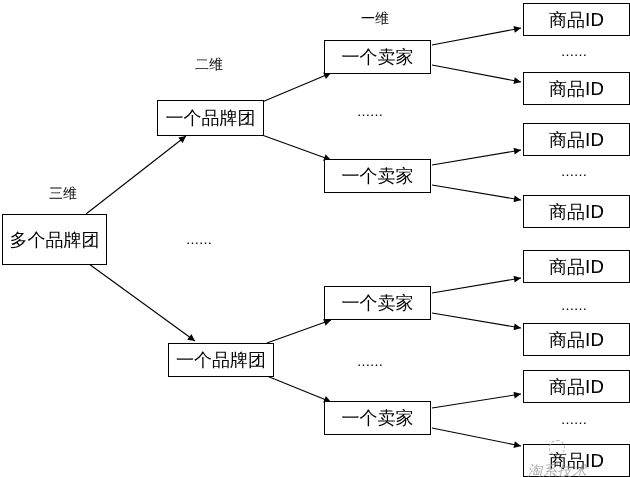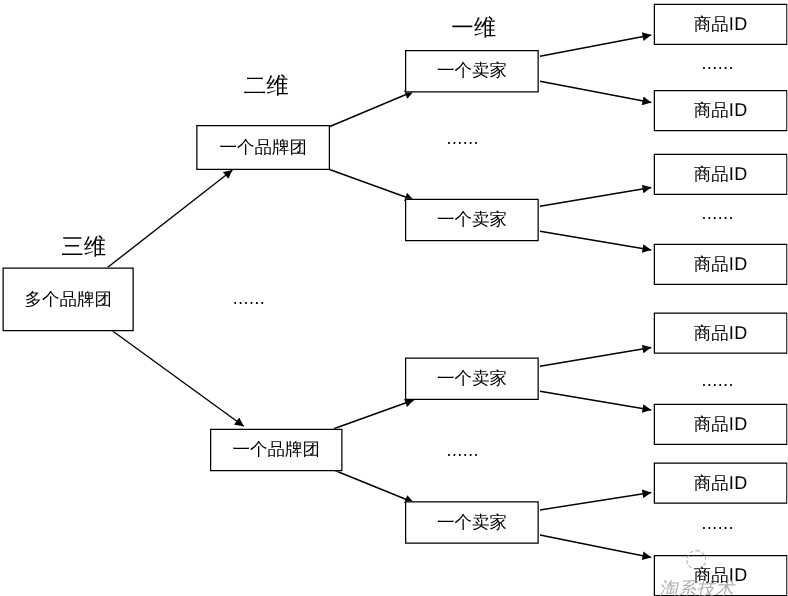--- a/index.html
+++ b/index.html
@@ -1,21 +1,21 @@
 <!DOCTYPE html>
 <html><head>
 <meta charset="utf-8">
 <style>
   html, body { margin:0; padding:0; background:#ffffff; }
   body { width:630px; height:477px; position:relative; overflow:hidden;
          font-family:"DejaVu Sans", "Liberation Sans", sans-serif; color:#000; }
   #canvas { position:absolute; left:0; top:0; }
   .box { position:absolute; box-sizing:border-box; border:1.3px solid #000; background:#fff;
-         display:flex; align-items:center; justify-content:center; font-size:14px; }
-  .lbl { position:absolute; font-size:18px; }
+         display:flex; align-items:center; justify-content:center; font-size:18px; }
+  .lbl { position:absolute; font-size:14px; }
   .dots { position:absolute; font-size:13px; letter-spacing:0px; }
   .wm { position:absolute; font-size:15px; color:rgba(150,150,150,0.75); font-style:italic;flex-direction:column; }
 </style>
 </head>
 <body>
 
 <svg id="canvas" width="630" height="477">
   <defs>
     <marker id="arr" viewBox="0 0 10 10" refX="10" refY="5" markerWidth="9" markerHeight="7" orient="auto-start-reverse" markerUnits="userSpaceOnUse">
       <path d="M0,0 L10,5 L0,10 z" fill="#000"></path>

